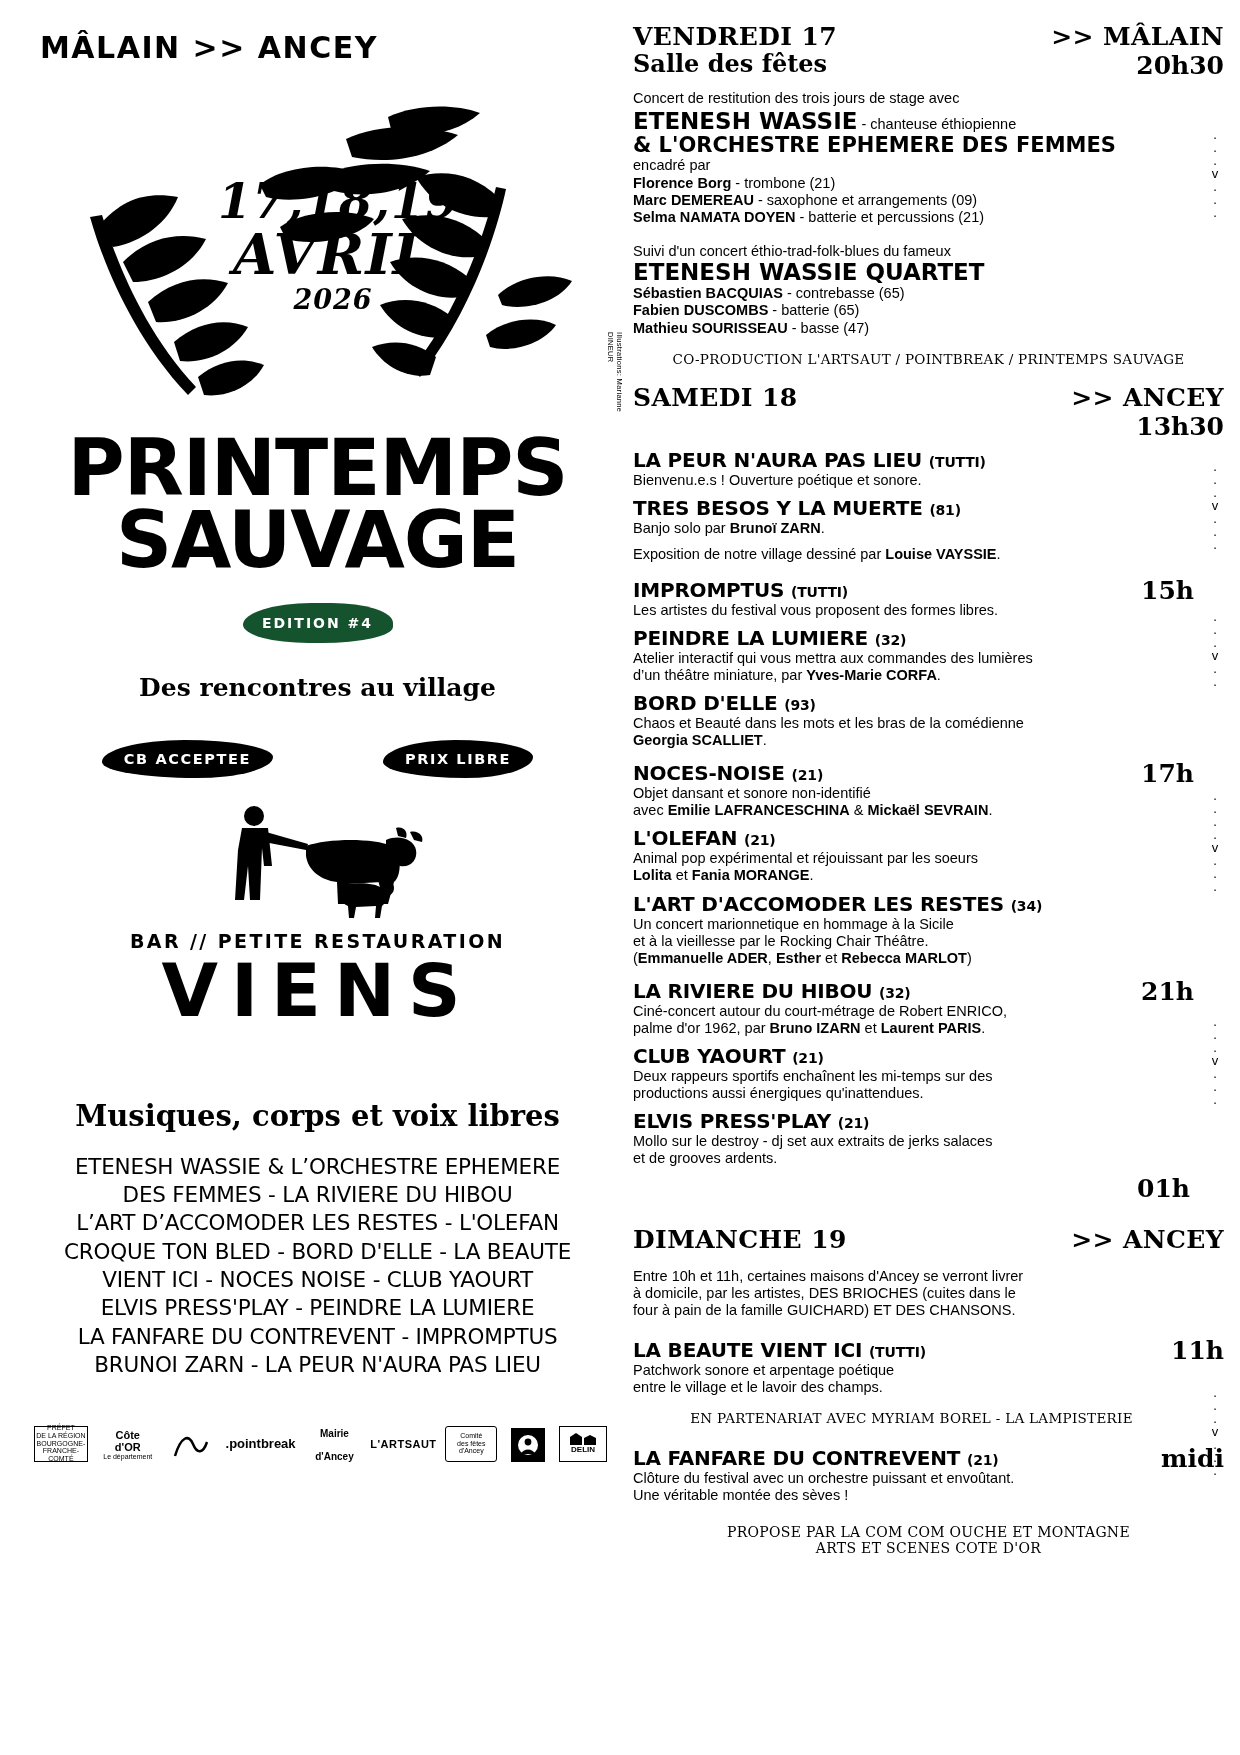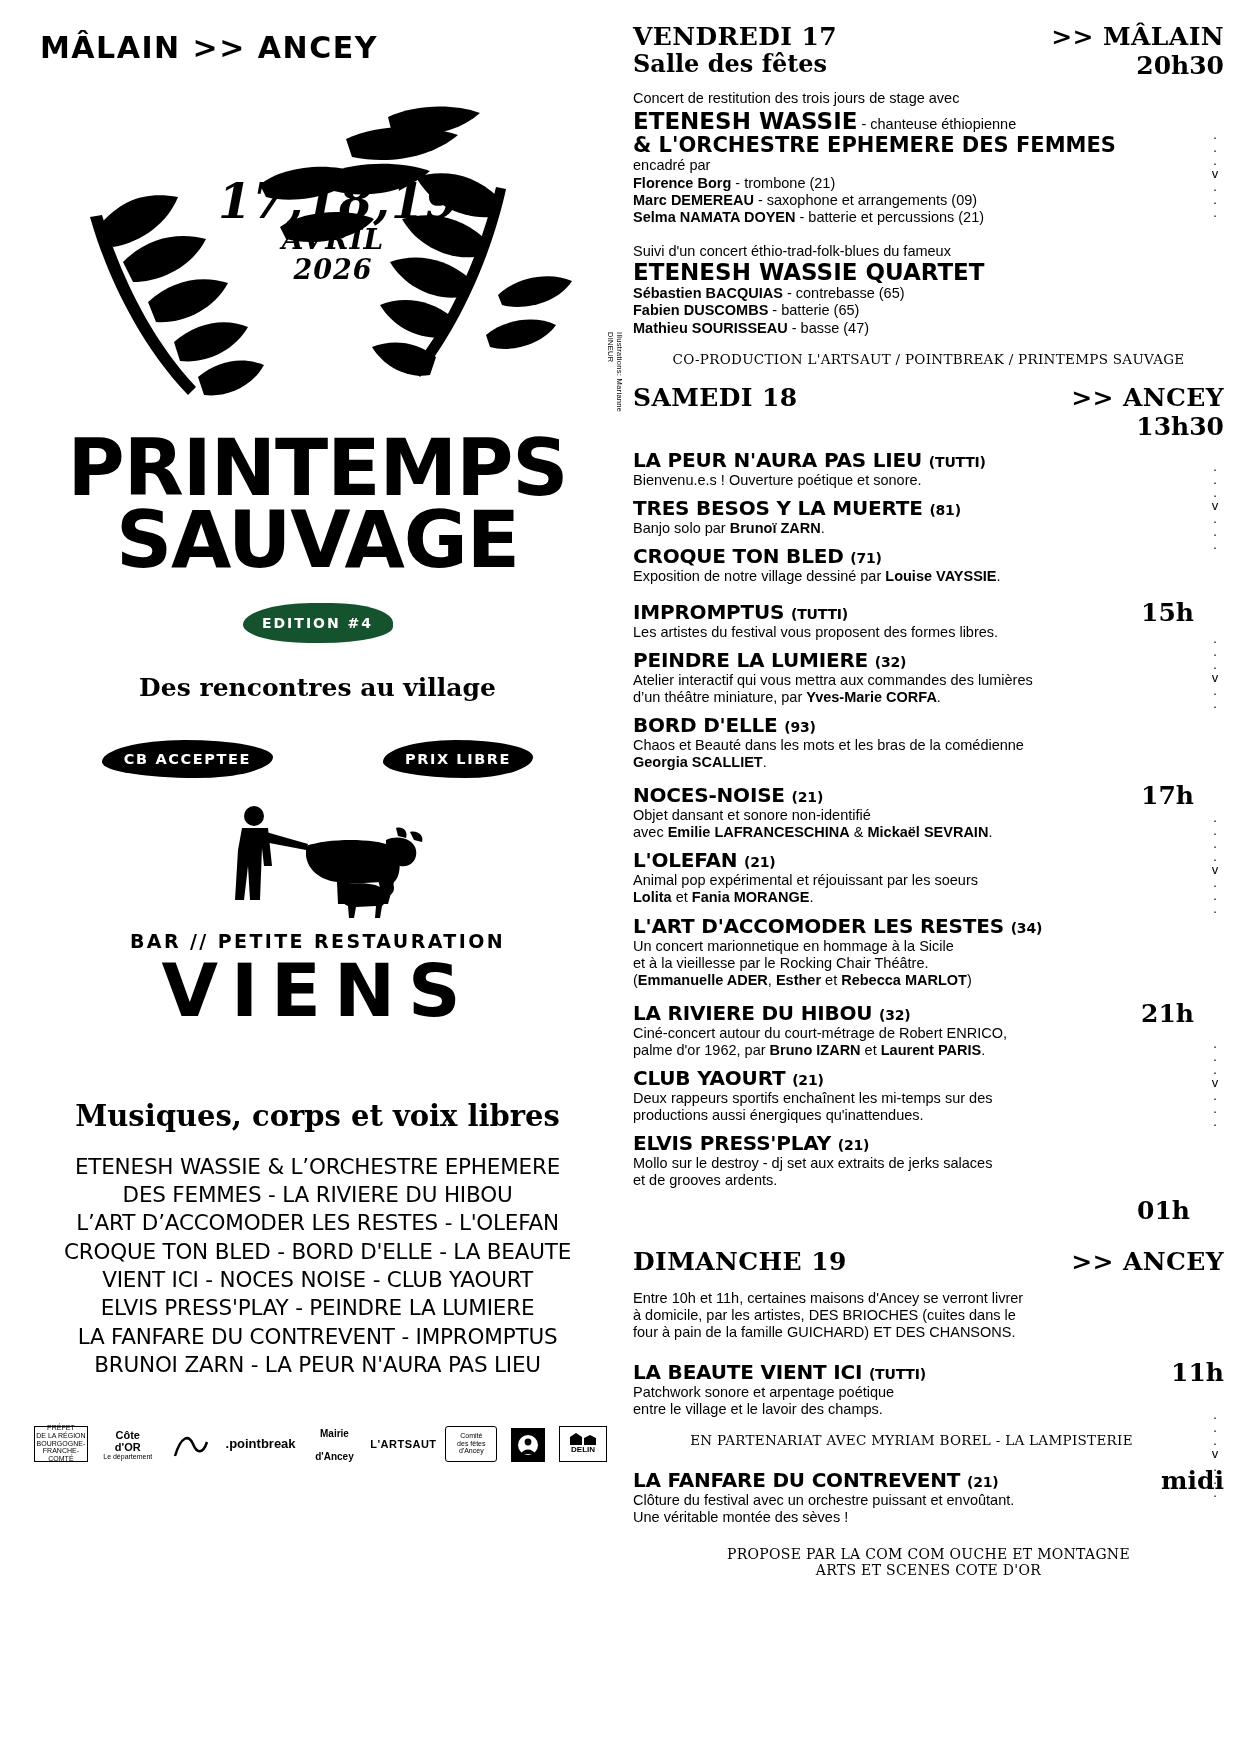--- a/index.html
+++ b/index.html
@@ -49,21 +49,21 @@
     width: 230px;
     font-style: italic;
   }
   .dates .d1 {
     font-size: 48px;
     font-weight: bold;
     letter-spacing: 1px;
     line-height: 1;
   }
   .dates .d2 {
-    font-size: 28px;
+    font-size: 56px;
     font-weight: bold;
     letter-spacing: 1px;
     line-height: 1.05;
   }
   .dates .d3 {
     font-size: 27px;
     font-weight: bold;
     letter-spacing: 1px;
     line-height: 1.2;
   }
@@ -510,21 +510,20 @@
 
         <div class="evt">
           <div class="evt-title"><span>LA PEUR N'AURA PAS LIEU</span> <span class="num">(TUTTI)</span></div>
           <div class="evt-desc"><span>Bienvenu.e.s ! Ouverture poétique et sonore.</span></div>
         </div>
         <div class="evt">
           <div class="evt-title"><span>TRES BESOS Y LA MUERTE</span> <span class="num">(81)</span></div>
           <div class="evt-desc">Banjo solo par <b>Brunoï ZARN</b>.</div>
         </div>
         <div class="evt">
-          <div class="evt-title"><span>CROQUE TON BLED</span> <span class="num">(71)</span></div>
           <div class="evt-desc">Exposition de notre village dessiné par <b>Louise VAYSSIE</b>.</div>
         </div>
 
         <div class="rail" style="top:10px;">
           <span>.</span>
           <span>.</span>
           <span>.</span>
           <span class="v">v</span>
           <span>.</span>
           <span>.</span>

